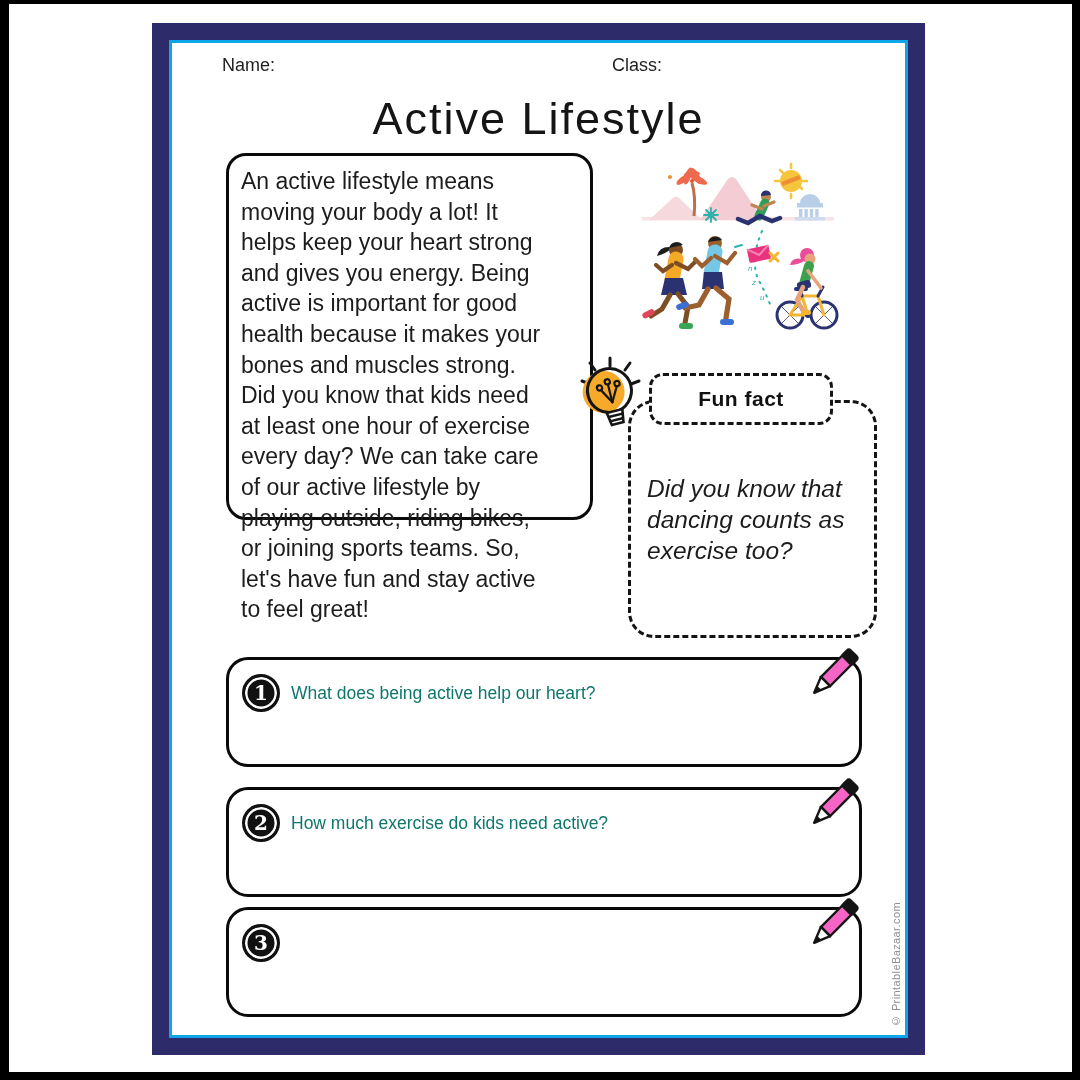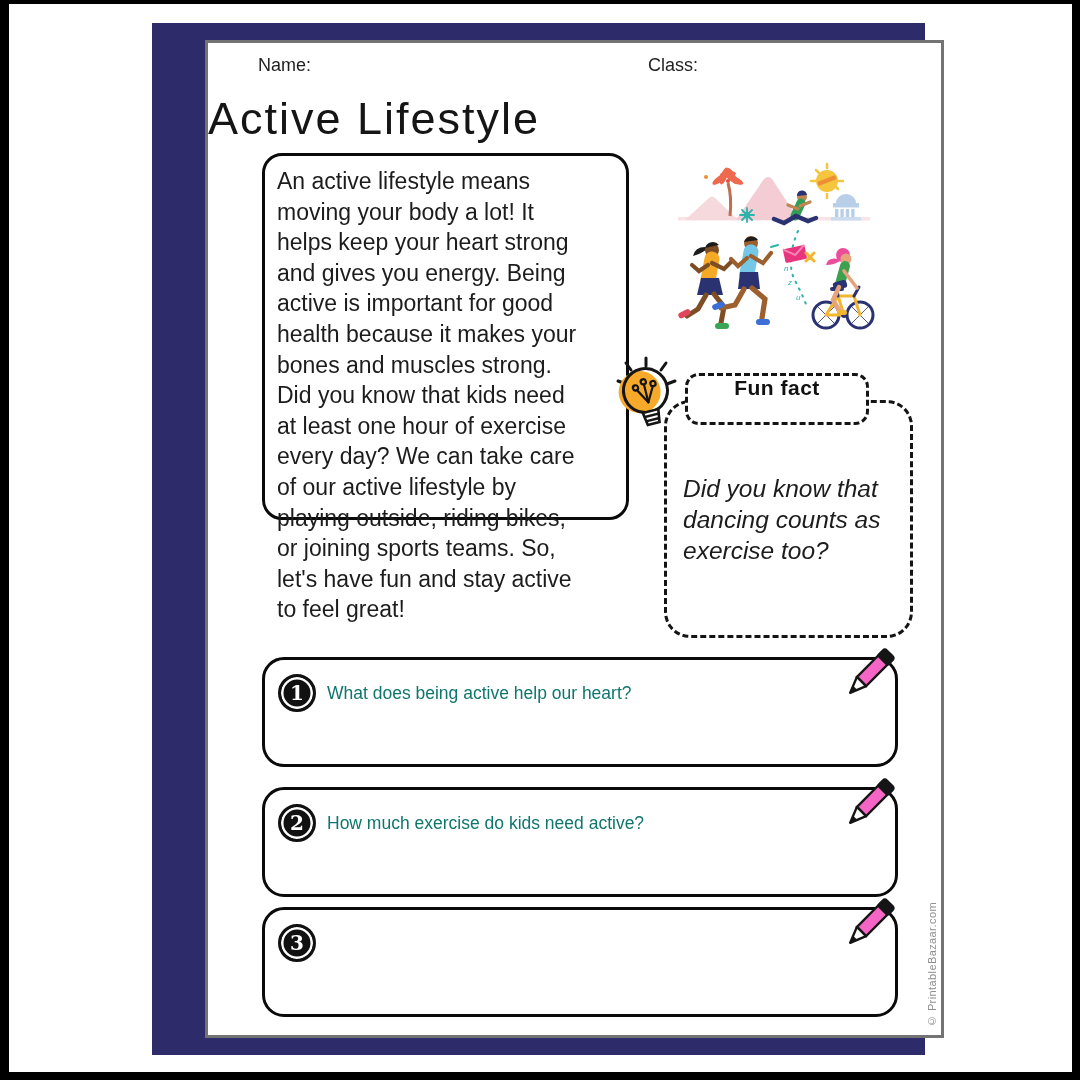--- a/index.html
+++ b/index.html
@@ -12,31 +12,30 @@
   .outer-frame {
     position:absolute; inset:0; border:solid #000;
     border-width:4px 8px 8px 9px; pointer-events:none; z-index:50;
   }
   
   .sheet {
     position:absolute; left:152px; top:23px; width:773px; height:1032px;
     background:#2e2b6b; padding:17px;
   }
   .page {
-    width:100%; height:100%; background:#fff; border:3px solid #737373;
+    width:100%; height:100%; background:#fff; border:3px solid #0ea5e9;
     position:relative;
-    margin-left:36px;
   }
   .name-label, .class-label {
     position:absolute; top:12px; font-size:18px; color:#1f1f1f;
   }
   .name-label { left:50px; }
   .class-label { left:440px; }
   .page-title {
-    position:absolute; top:50px; left:0; width:100%; text-align:left;
+    position:absolute; top:50px; left:0; width:100%; text-align:center;
     font-size:45px; font-weight:400; letter-spacing:2px; color:#151515;
   }
   .passage-box {
     position:absolute; left:54px; top:110px; width:367px; height:367px;
     border:3px solid #0a0a0a; border-radius:20px; padding:10px 12px;
     font-size:23px; line-height:30.6px; color:#1c1c1c; white-space:pre-line;
   }
   .illustration {
     position:absolute; left:460px; top:116px; width:235px; height:190px;
   }
@@ -45,21 +44,21 @@
     border:3px dashed #141414; border-radius:26px;
     padding:70px 16px 0 16px;
   }
   .funfact-text {
     font-style:italic; font-size:24.5px; line-height:31px; color:#1c1c1c;
     white-space:pre-line;
   }
   .funfact-label-box {
     position:absolute; left:477px; top:330px; width:184px; height:52px;
     background:#fff; border:3px dashed #141414; border-radius:14px;
-    display:flex; align-items:flex-start; justify-content:center;
+    display:flex; align-items:center; justify-content:center;
   }
   .funfact-label { font-weight:bold; font-size:21px; color:#111; letter-spacing:.5px; }
   .bulb-wrap { position:absolute; left:402px; top:310px; width:76px; height:86px; }
   .question-box {
     position:absolute; left:54px; width:636px; height:110px;
     border:3px solid #0a0a0a; border-radius:22px; background:#fff;
   }
   .q1 { top:614px; } .q2 { top:744px; } .q3 { top:864px; }
   .q-badge {
     position:absolute; left:13px; top:14px; width:38px; height:38px;

